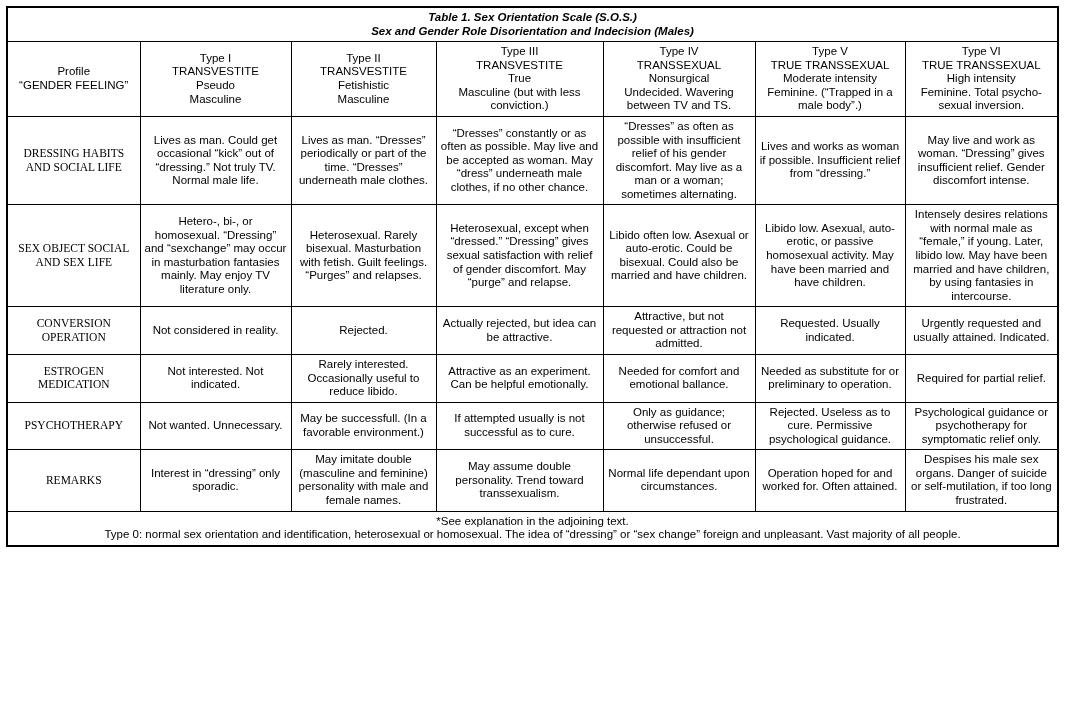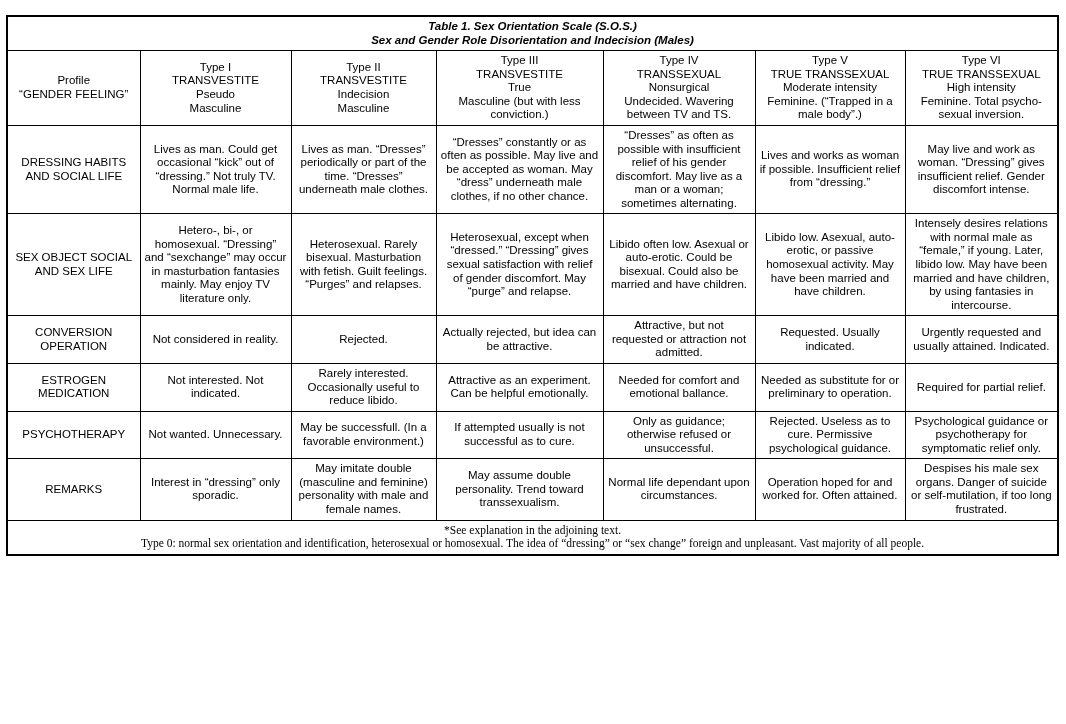--- a/index.html
+++ b/index.html
@@ -11,21 +11,21 @@
     width: 1066px;
     height: 724px;
     font-family: "Liberation Sans", sans-serif;
     color: #000000;
     -webkit-font-smoothing: antialiased;
   }
   #sheet {
     width: 1066px;
     height: 724px;
     box-sizing: border-box;
-    padding: 15px 6px 6px 6px;
+    padding: 6px 6px 6px 6px;
   }
   table.sos {
     width: 1053px;
     border-collapse: collapse;
     table-layout: fixed;
     border: 2px solid #000;
   }
   table.sos td {
     border: 1px solid #000;
     vertical-align: middle;
@@ -58,34 +58,34 @@
     font-size: 11.5px;
     line-height: 1.9;
     padding: 4px 5px;
   }
   .type-cell .t-line { display: block; }
   .type-cell .t-line.tight { line-height: 1.18; }
   .rowlabel {
     font-size: 11.5px;
     line-height: 1.2;
     padding: 4px 3px;
+    font-family: Liberation Serif, serif;
   }
   .cellbody {
     font-size: 11.5px;
     line-height: 1.2;
     padding: 5px 5px;
   }
   .kinsey td { padding: 5px 4px; }
   .footnote-cell {
     border: 1px solid #000;
     text-align: left;
     padding: 5px 6px 6px 6px;
     font-size: 11.5px;
     line-height: 1.35;
-    font-family: Liberation Serif, serif;
   }
   .footnote-cell .f-line { display: block; }
   
   col.c0 { width: 133px; }
   col.c1 { width: 151px; }
   col.c2 { width: 145px; }
   col.c3 { width: 167px; }
   col.c4 { width: 152px; }
   col.c5 { width: 150px; }
   col.c6 { width: 153px; }
@@ -120,21 +120,21 @@
         </td>
         <td class="type-cell">
           <span class="t-line">Type I</span>
           <span class="t-line">TRANSVESTITE</span>
           <span class="t-line">Pseudo</span>
           <span class="t-line tight">Masculine</span>
         </td>
         <td class="type-cell">
           <span class="t-line">Type II</span>
           <span class="t-line">TRANSVESTITE</span>
-          <span class="t-line">Indecision</span>
+          <span class="t-line">Fetishistic</span>
           <span class="t-line tight">Masculine</span>
         </td>
         <td class="type-cell">
           <span class="t-line">Type III</span>
           <span class="t-line">TRANSVESTITE</span>
           <span class="t-line">True</span>
           <span class="t-line tight">Masculine
 (but with less conviction.)</span>
         </td>
         <td class="type-cell">

